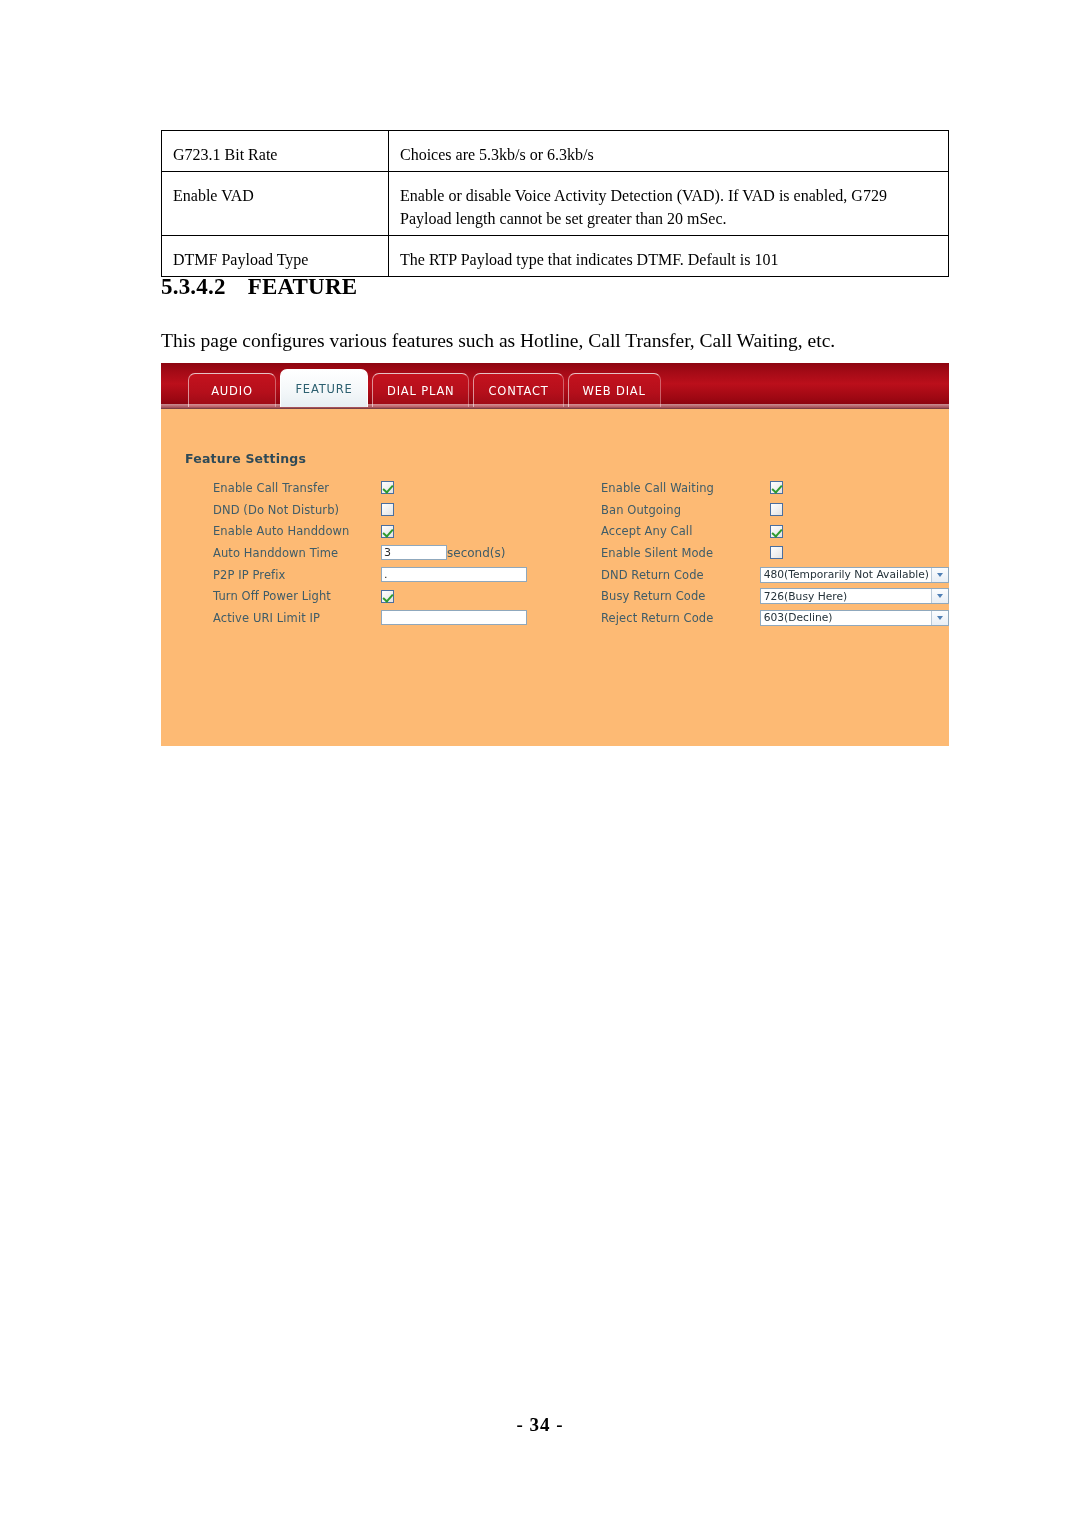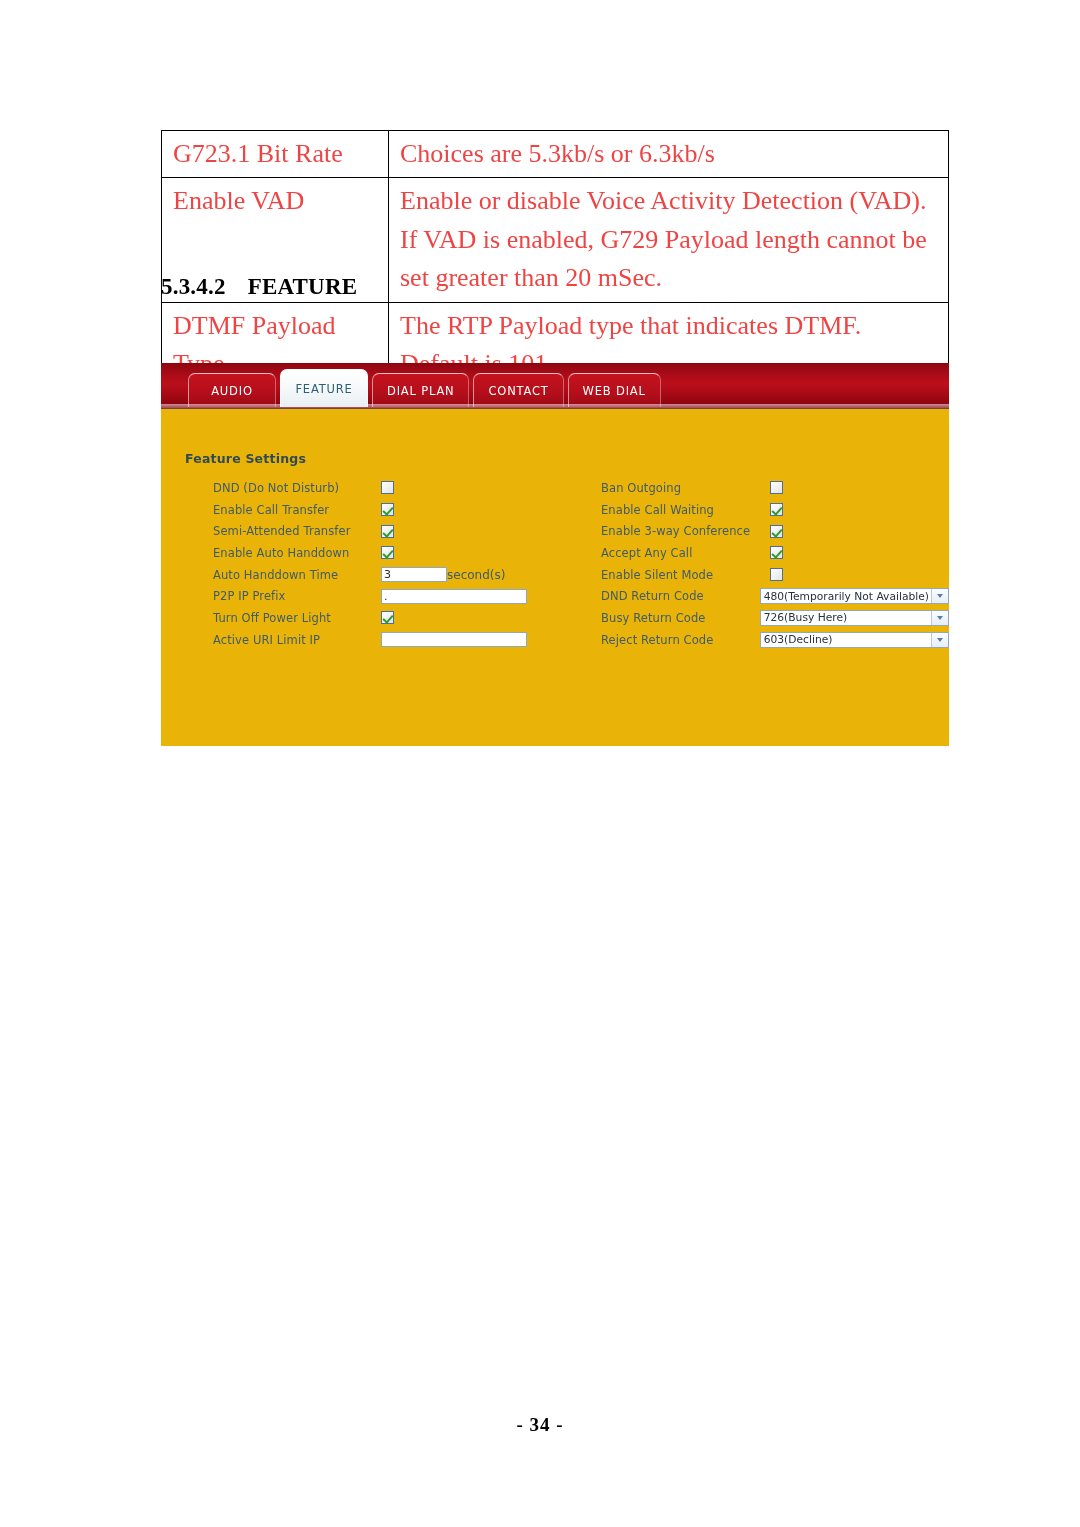--- a/index.html
+++ b/index.html
@@ -29,25 +29,25 @@
     position: absolute;
     left: 161px;
     top: 130px;
     width: 788px;
     border-collapse: collapse;
     table-layout: fixed;
   }
   .doc-table td {
     border: 1px solid #000000;
     font-family: "Liberation Serif", serif;
-    font-size: 26px;
+    font-size: 16px;
     line-height: 1.48;
-    padding: 4px 8px 4px 11px;
+    padding: 12px 8px 4px 11px;
     vertical-align: top;
-    color: #ef4444;
+    color: #000000;
   }
   .doc-table td.col-a { width: 207px; }
 
   
   .sec-heading {
     position: absolute;
     left: 161px;
     top: 274px;
     font-family: "Liberation Serif", serif;
     font-weight: bold;
@@ -147,21 +147,21 @@
     color: #2d6070;
     height: 38px;
     border-color: #ffffff;
     z-index: 3;
   }
 
   
   .panel {
     position: relative;
     height: 337px;
-    background: #eab308;
+    background: #fdba74;
   }
   .panel-heading {
     position: absolute;
     left: 24px;
     top: 42px;
     font-size: 12.5px;
     font-weight: bold;
     color: #2f4a57;
     letter-spacing: 0.2px;
   }
@@ -296,20 +296,21 @@
         <td class="col-a">DTMF Payload Type</td>
         <td>The RTP Payload type that indicates DTMF. Default is 101</td>
       </tr>
     </tbody>
   </table>
 
   <div class="sec-heading">
     <span class="num">5.3.4.2</span><span>FEATURE</span>
   </div>
 
+  <div class="intro">This page configures various features such as Hotline, Call Transfer, Call Waiting, etc.</div>
 
   <div class="webui">
 
     <div class="tabstrip">
       <div class="tabs">
         <div class="tab inactive">
           <span>AUDIO</span>
         </div>
         <div class="tab active">
           <span>FEATURE</span>
@@ -326,50 +327,40 @@
       </div>
     </div>
 
     <div class="panel">
       <div class="panel-heading">Feature Settings</div>
 
       <div class="form-grid">
 
         <div class="frow">
           <div class="cell left">
+            <span class="lbl">Enable Call Transfer</span>
+            <span class="cb checked"></span>
+          </div>
+          <div class="cell right">
+            <span class="lbl">Enable Call Waiting</span>
+            <span class="cb checked"></span>
+          </div>
+        </div>
+
+        <div class="frow">
+          <div class="cell left">
             <span class="lbl">DND (Do Not Disturb)</span>
             <span class="cb"></span>
           </div>
           <div class="cell right">
             <span class="lbl">Ban Outgoing</span>
             <span class="cb"></span>
           </div>
         </div>
 
-        <div class="frow">
-          <div class="cell left">
-            <span class="lbl">Enable Call Transfer</span>
-            <span class="cb checked"></span>
-          </div>
-          <div class="cell right">
-            <span class="lbl">Enable Call Waiting</span>
-            <span class="cb checked"></span>
-          </div>
-        </div>
-
-        <div class="frow">
-          <div class="cell left">
-            <span class="lbl">Semi-Attended Transfer</span>
-            <span class="cb checked"></span>
-          </div>
-          <div class="cell right">
-            <span class="lbl">Enable 3-way Conference</span>
-            <span class="cb checked"></span>
-          </div>
-        </div>
 
         <div class="frow">
           <div class="cell left">
             <span class="lbl">Enable Auto Handdown</span>
             <span class="cb checked"></span>
           </div>
           <div class="cell right">
             <span class="lbl">Accept Any Call</span>
             <span class="cb checked"></span>
           </div>

